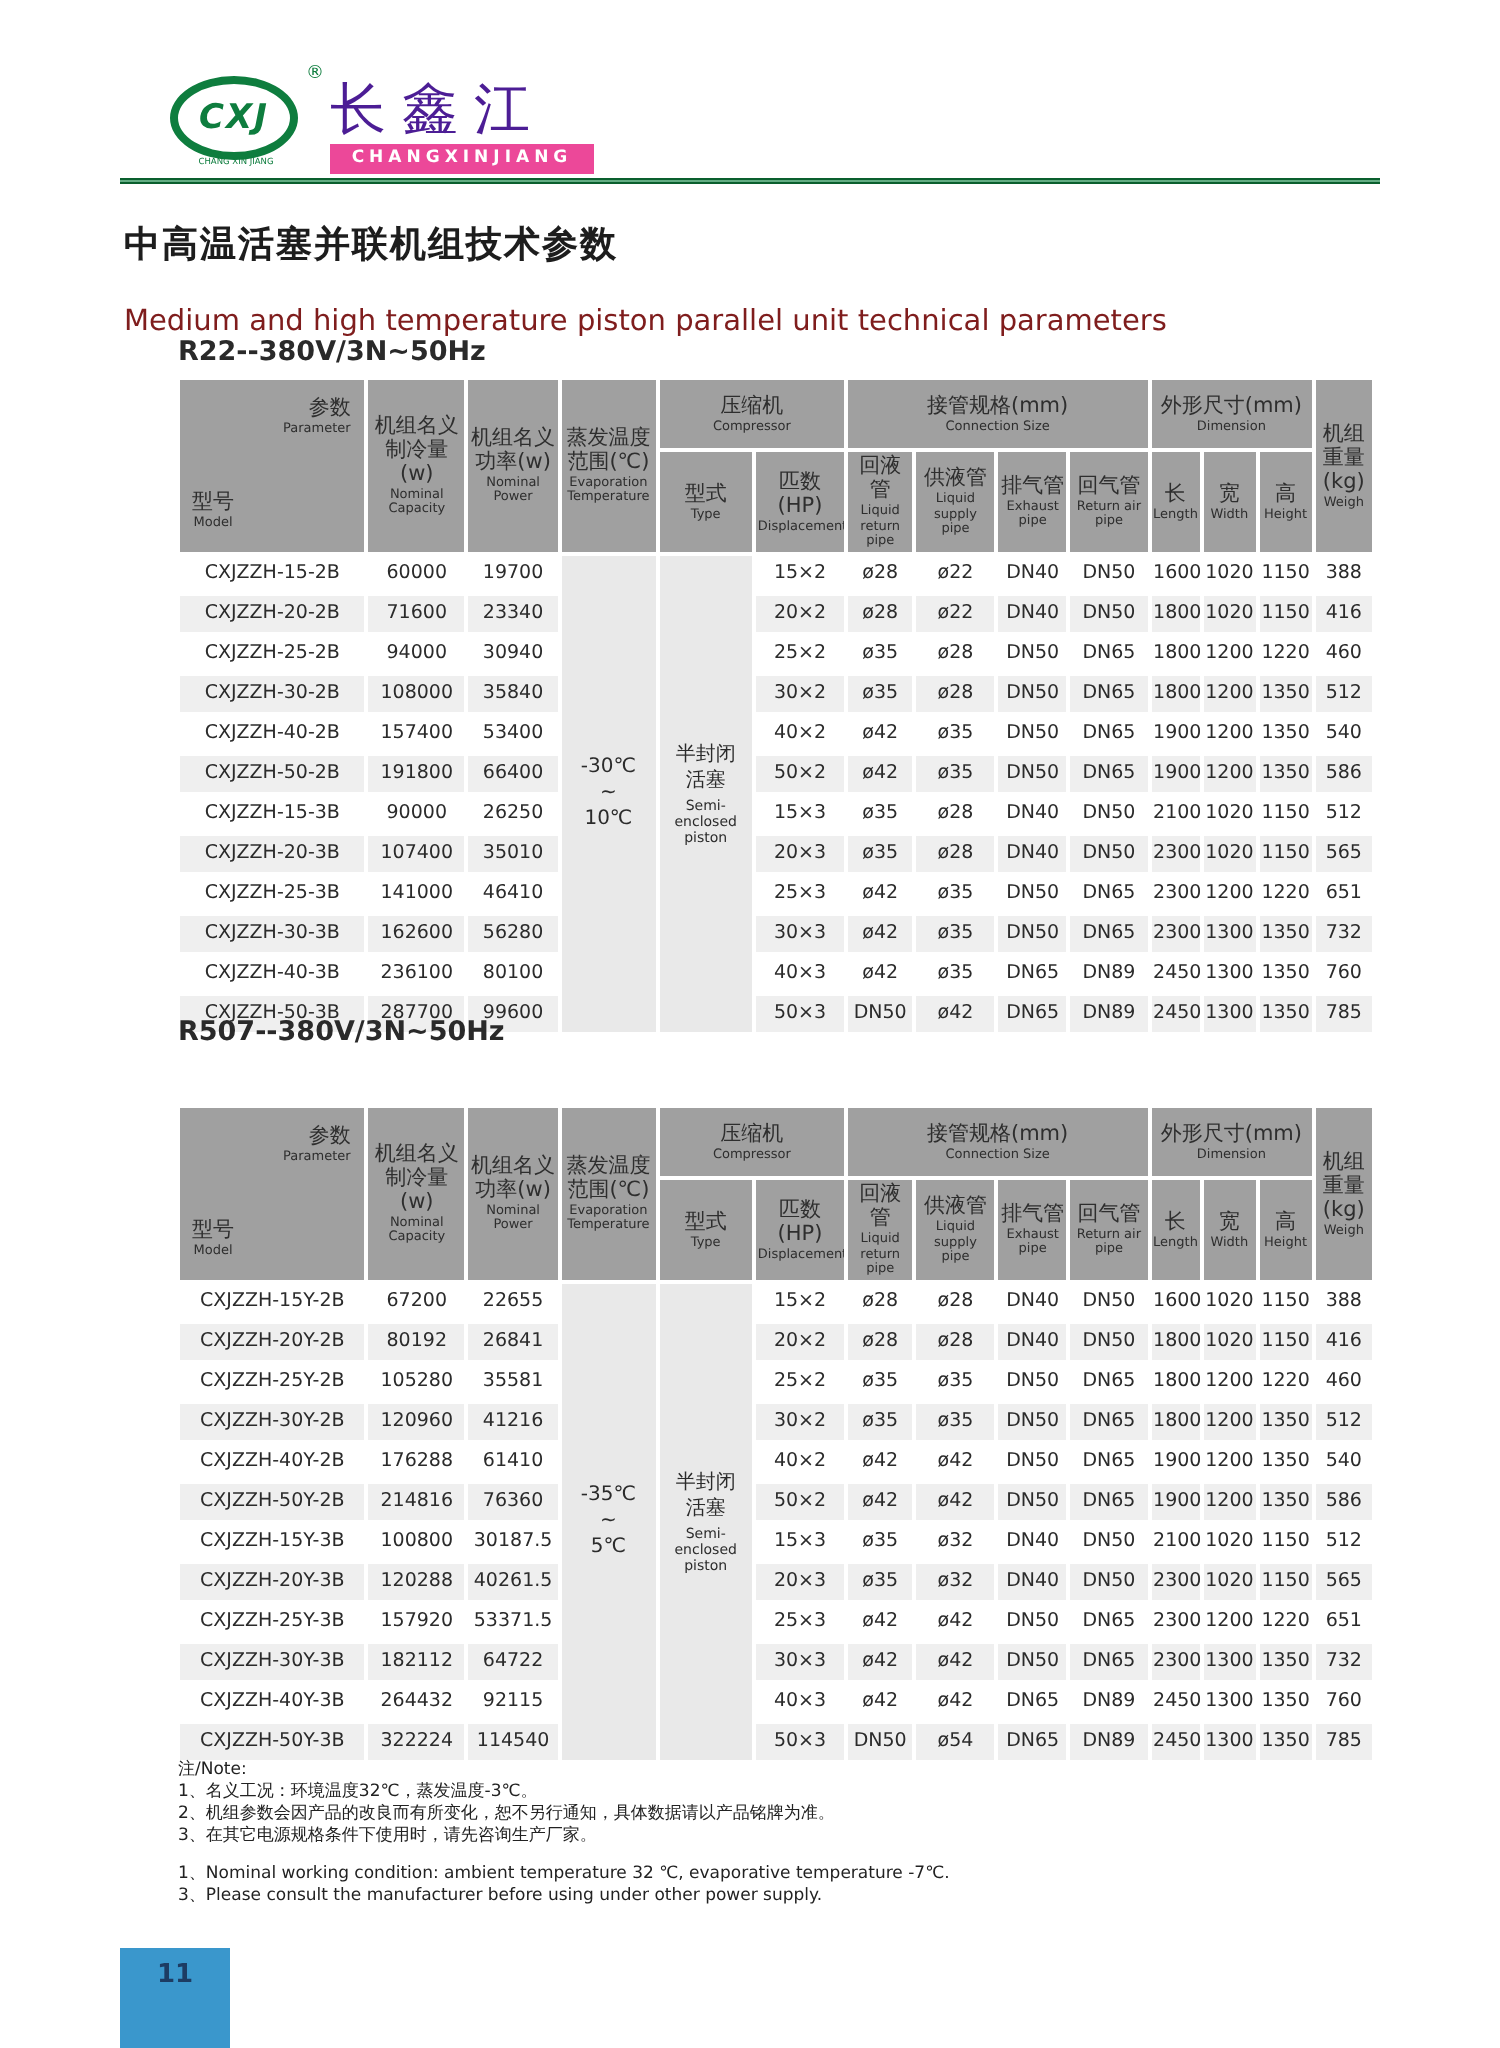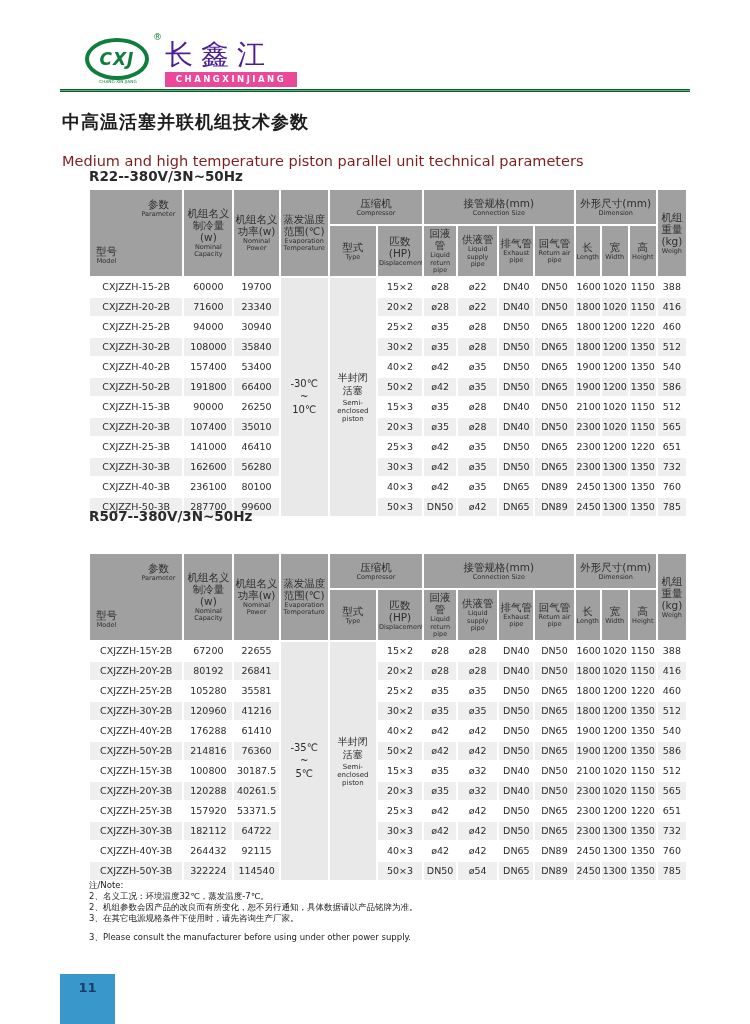--- a/index.html
+++ b/index.html
@@ -32,21 +32,21 @@
 
   .spec-table th { background:#a0a0a0; color:#2e2e2e; font-weight:normal; vertical-align:middle; text-align:center; padding:1px; overflow:hidden; }
   .spec-table .cn { font-size:10.5px; line-height:12px; }
   .spec-table .en { font-size:6.5px; line-height:7.5px; margin-top:1px; }
   .spec-table tr.hrow1 th { height:34px; }
   .spec-table tr.hrow2 th { height:42px; }
 
   .corner { position:relative; padding:0 !important;
     background:#a0a0a0;
     background-image:linear-gradient(to bottom right, rgba(0,0,0,0) calc(50% - 1.5px), #ffffff calc(50% - 1.5px), #ffffff calc(50% + 1.5px), rgba(0,0,0,0) calc(50% + 1.5px)); }
-  .corner .c-top { position:absolute; right:7px; top:8px; text-align:center; }
+  .corner .c-top { position:absolute; right:7px; top:8px; text-align:right; }
   .corner .c-bottom { position:absolute; left:6px; bottom:10px; text-align:center; }
 
   .spec-table td { text-align:center; font-size:9.5px; height:18px; background:#fff; color:#2b2b2b; padding:0 1px; overflow:hidden; white-space:nowrap; }
   .spec-table tr.alt td { background:#efefef; }
   .spec-table td.merged { background:#e9e9e9 !important; white-space:normal; font-size:10px; line-height:13px; vertical-align:middle; }
   .spec-table td.merged .type-en { font-size:7px; line-height:8px; margin-top:2px; }
   .spec-table td[data-name="cell-model"] { font-size:9.5px; }
 
   
   .notes { position:absolute; left:89px; top:880px; width:600px; }
@@ -634,24 +634,25 @@
           <td data-name="cell-length">2450</td>
           <td data-name="cell-width">1300</td>
           <td data-name="cell-height">1350</td>
           <td data-name="cell-weight">785</td>
         </tr>
       </tbody>
   </table>
 
   <div class="notes" data-name="notes-section">
     <div class="note-label" data-name="notes-label">注/Note:</div>
-    <div class="note-line-cn" data-name="note-cn-1">2、名义工况：环境温度32℃，蒸发温度-7℃。</div>
+    <div class="note-line-cn" data-name="note-cn-1">1、名义工况：环境温度32℃，蒸发温度-3℃。</div>
     <div class="note-line-cn" data-name="note-cn-2">2、机组参数会因产品的改良而有所变化，恕不另行通知，具体数据请以产品铭牌为准。</div>
     <div class="note-line-cn" data-name="note-cn-3">3、在其它电源规格条件下使用时，请先咨询生产厂家。</div>
     <div class="note-gap"></div>
+    <div class="note-line-en" data-name="note-en-1">1、Nominal working condition: ambient temperature 32 ℃, evaporative temperature -7℃.</div>
     <div class="note-line-en" data-name="note-en-3">3、Please consult the manufacturer before using under other power supply.</div>
   </div>
 
   <div class="page-badge" data-name="page-number-badge">
     <span data-name="page-number">11</span>
   </div>
 
 </div>
 
 </body></html>

